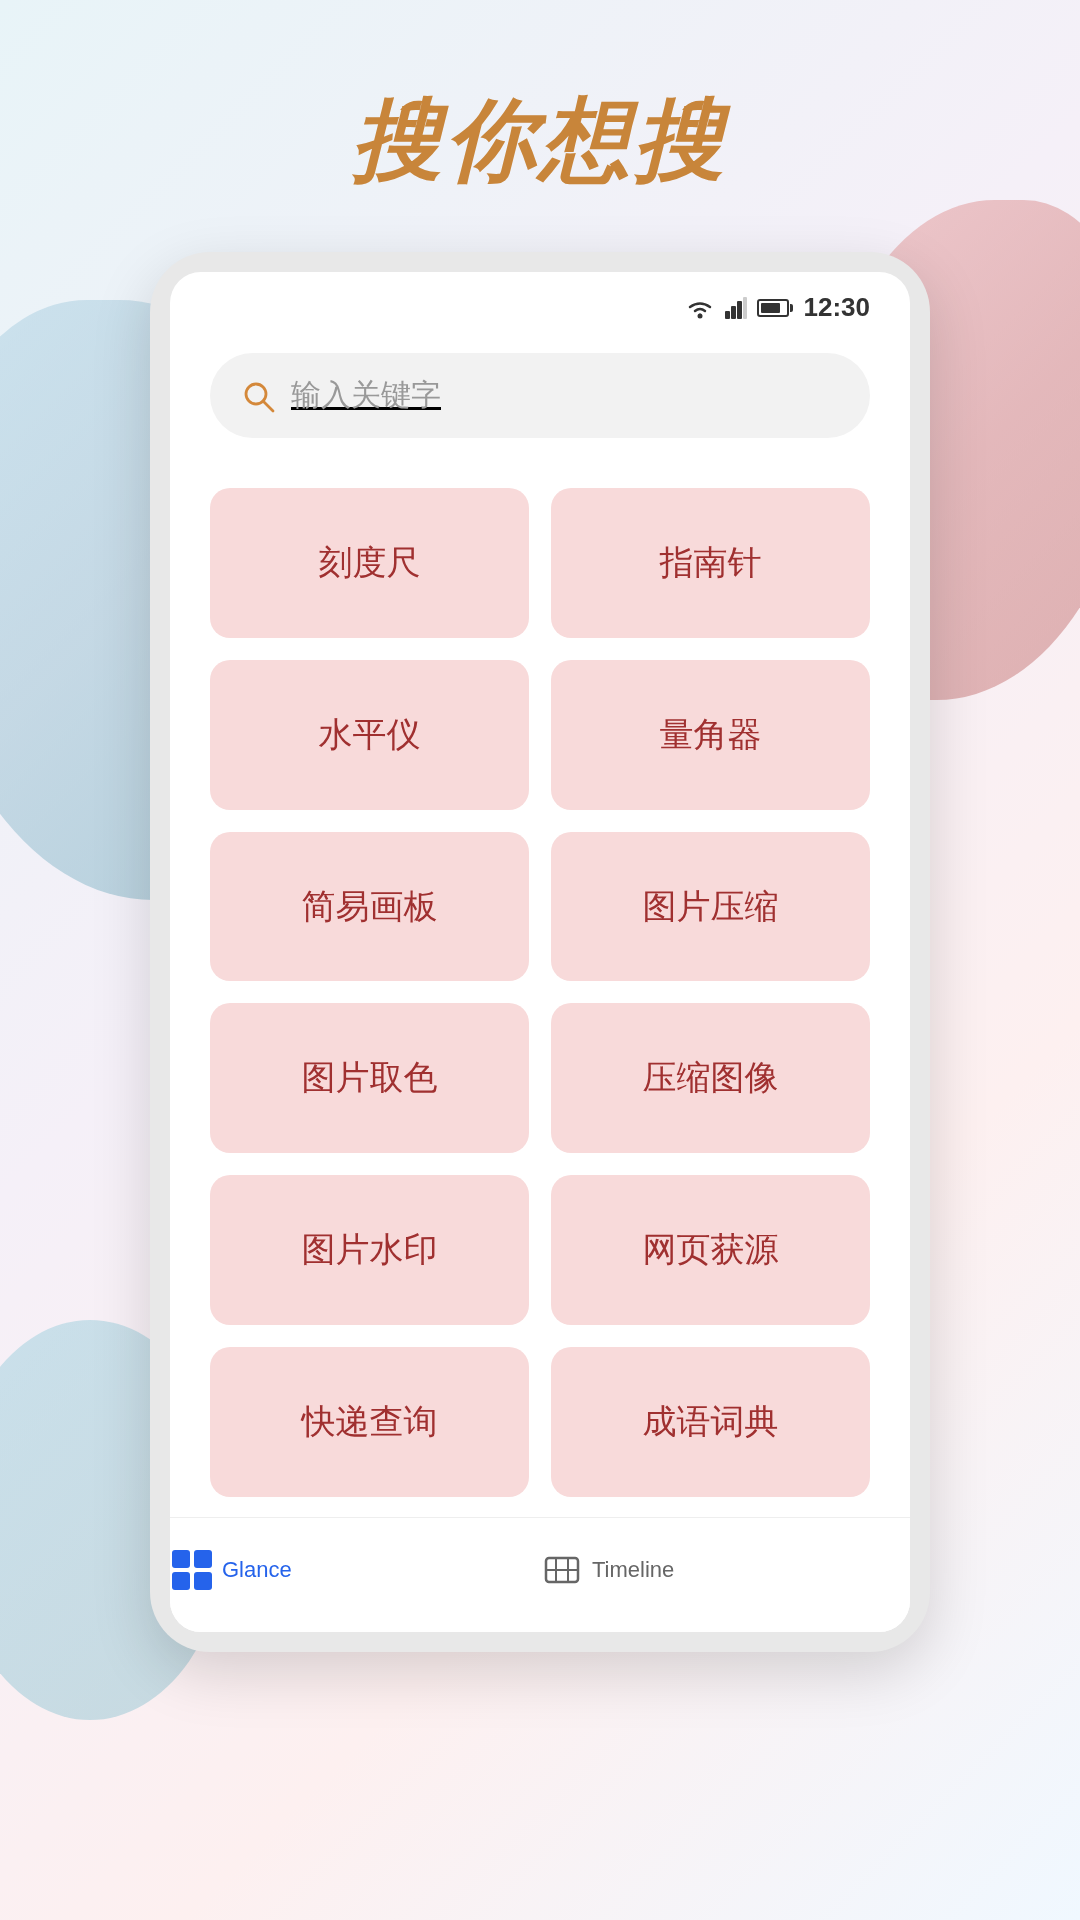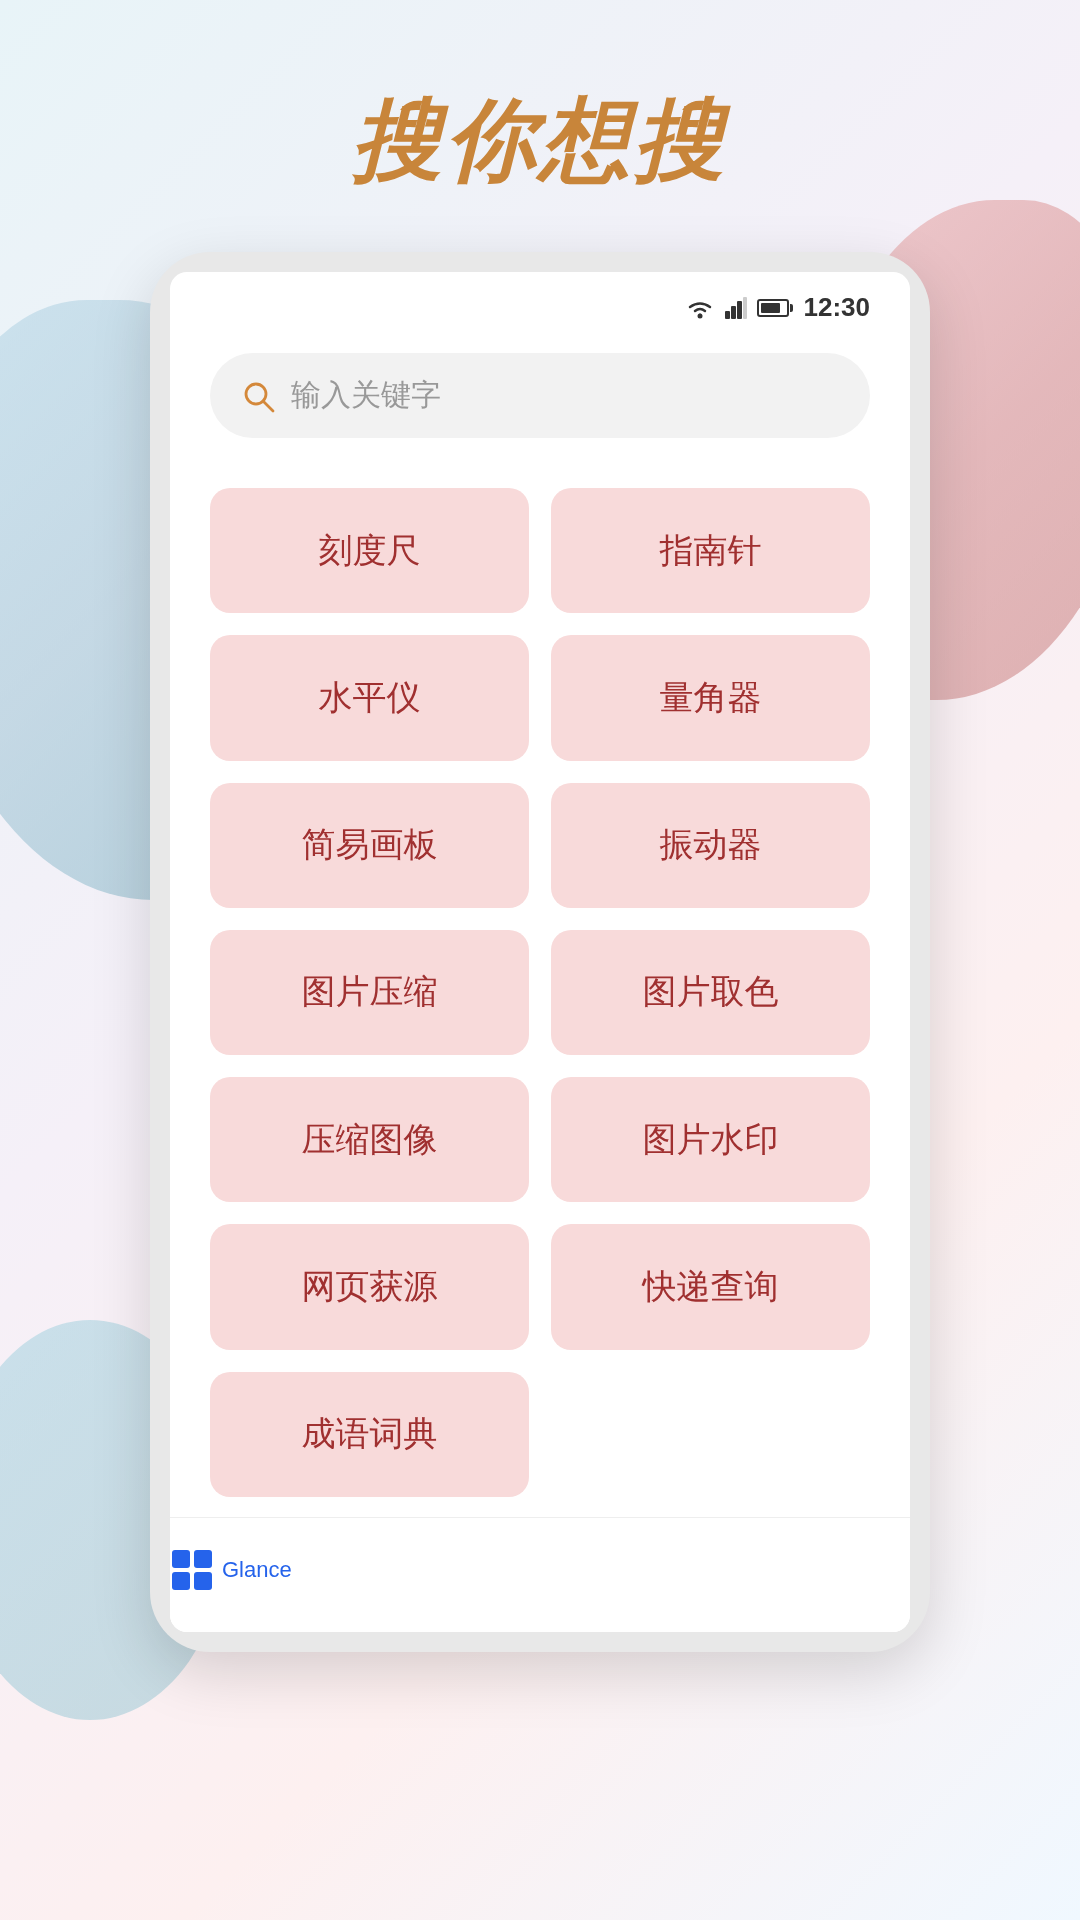--- a/index.html
+++ b/index.html
@@ -74,21 +74,21 @@
       width: 780px;
       min-height: 1400px;
       background: #e8e8e8;
       border-radius: 60px;
       padding: 20px;
       box-shadow: 0 20px 60px rgba(0,0,0,0.15);
     }
 
     .phone-screen {
       background: #ffffff;
-      border-radius: 17px;
+      border-radius: 31px;
       overflow: hidden;
       min-height: 1360px;
       display: flex;
       flex-direction: column;
     }
 
     
     .status-bar {
       display: flex;
       justify-content: flex-end;
@@ -153,20 +153,21 @@
       padding: 20px 40px 30px;
     }
 
     .search-bar {
       display: flex;
       align-items: center;
       background: #f2f2f2;
       border-radius: 50px;
       padding: 22px 30px;
       gap: 15px;
+      text-decoration: underline;
     }
 
     .search-icon-svg {
       width: 36px;
       height: 36px;
       flex-shrink: 0;
     }
 
     .search-placeholder {
       font-size: 30px;
@@ -310,21 +311,20 @@
       </div>
     </div>
 
     <div class="tools-grid">
 
     <button class="tool-button"><span class="tool-button-text">刻度尺</span></button>
         <button class="tool-button"><span class="tool-button-text">指南针</span></button>
         <button class="tool-button"><span class="tool-button-text">水平仪</span></button>
         <button class="tool-button"><span class="tool-button-text">量角器</span></button>
         <button class="tool-button"><span class="tool-button-text">简易画板</span></button>
-        <button class="tool-button"><span class="tool-button-text">振动器</span></button>
         <button class="tool-button"><span class="tool-button-text">图片压缩</span></button>
         <button class="tool-button"><span class="tool-button-text">图片取色</span></button>
         <button class="tool-button"><span class="tool-button-text">压缩图像</span></button>
         <button class="tool-button"><span class="tool-button-text">图片水印</span></button>
         <button class="tool-button"><span class="tool-button-text">网页获源</span></button>
         <button class="tool-button"><span class="tool-button-text">快递查询</span></button>
         <button class="tool-button"><span class="tool-button-text">成语词典</span></button>
       </div>
 
     <div class="bottom-nav">
@@ -335,16 +335,27 @@
             <div class="glance-cell"></div>
             <div class="glance-cell"></div>
             <div class="glance-cell"></div>
             <div class="glance-cell"></div>
           </div>
         </div>
         <span class="nav-label" style="color:#2563eb;">Glance</span>
       </div>
 
 
+      <div class="nav-item">
+        <div class="nav-icon">
+          <svg class="timeline-icon-svg" viewBox="0 0 40 40" fill="none">
+            <rect x="4" y="8" width="32" height="24" rx="3" stroke="#666" stroke-width="2.5" fill="none"></rect>
+            <line x1="14" y1="8" x2="14" y2="32" stroke="#666" stroke-width="2"></line>
+            <line x1="26" y1="8" x2="26" y2="32" stroke="#666" stroke-width="2"></line>
+            <line x1="4" y1="20" x2="36" y2="20" stroke="#666" stroke-width="2"></line>
+          </svg>
+        </div>
+        <span class="nav-label">Timeline</span>
+      </div>
     </div>
 
   </div>
 </div>
 
 </body></html>

